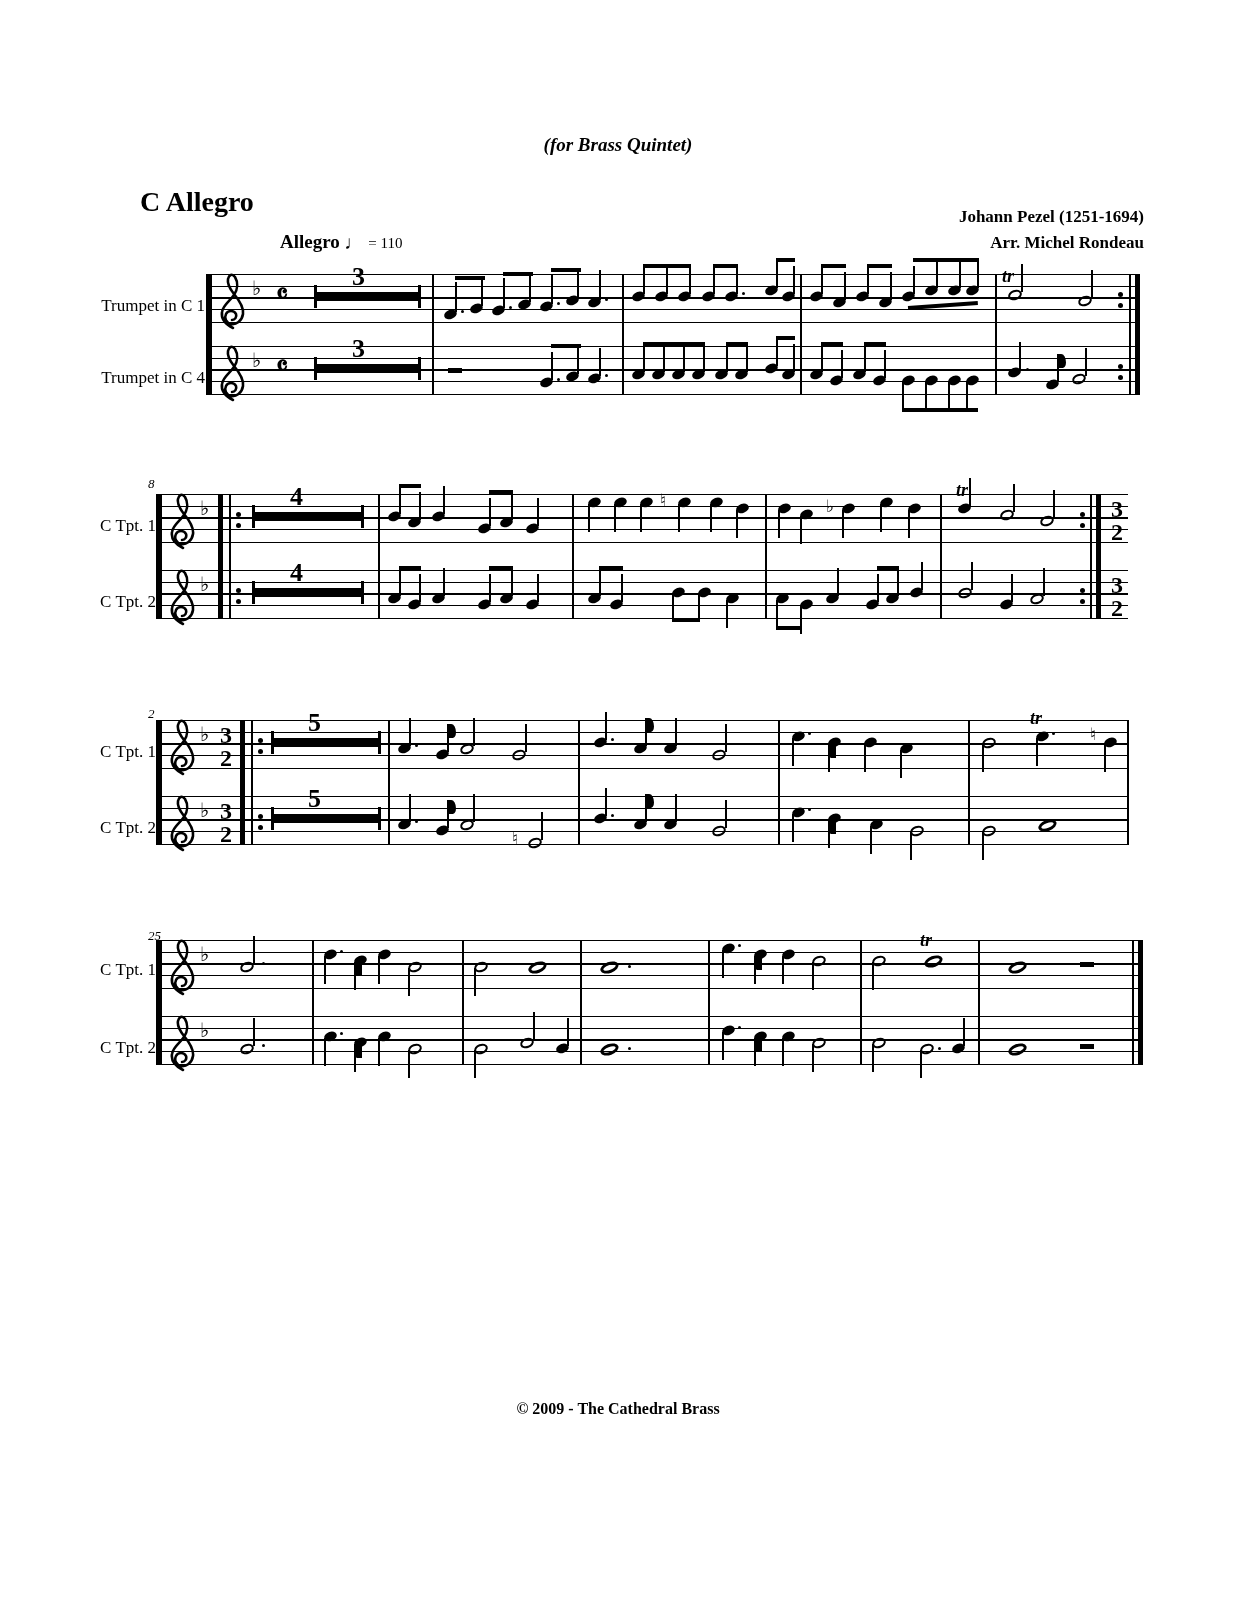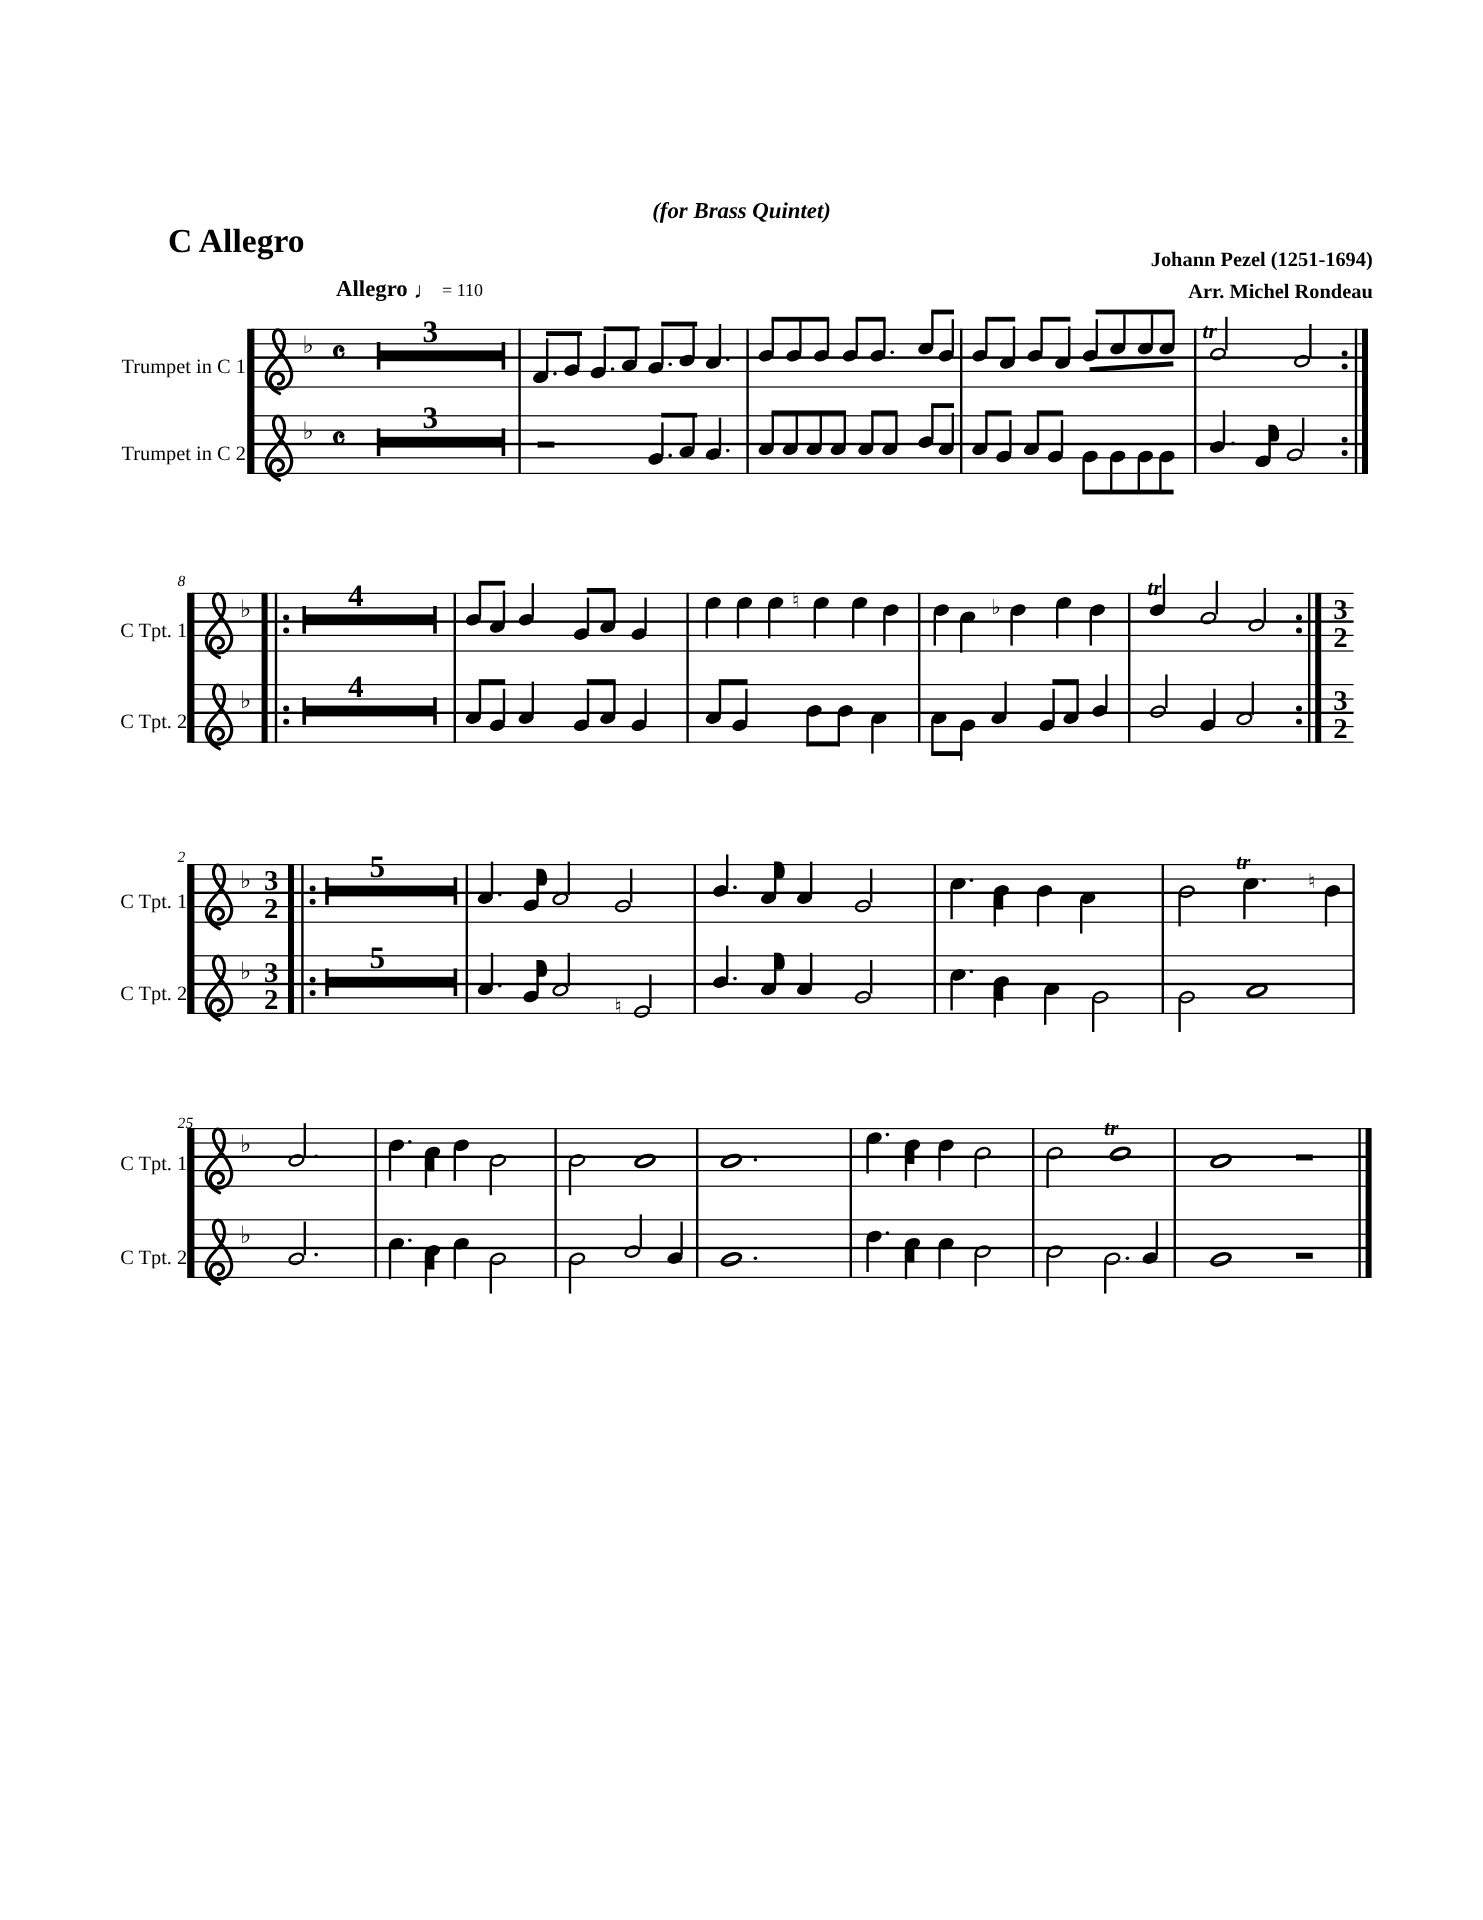--- a/index.html
+++ b/index.html
@@ -34,21 +34,20 @@
   }
   .subtitle {
     position: absolute;
     top: 134px;
     left: 0;
     width: 1236px;
     text-align: center;
     font-size: 19px;
     font-style: italic;
     font-weight: bold;
-    margin-top: 32px;
   }
   .instrument-label {
     position: absolute;
     top: 186px;
     left: 140px;
     font-size: 28px;
     font-weight: bold;
   }
   .composer {
     position: absolute;
@@ -243,21 +242,21 @@
 
   <div class="tempo">
     <span>Allegro</span>
     <span class="quarter-glyph">♩</span>
     <span class="bpm">= 110</span>
   </div>
 
   <div class="system" id="sys1" style="top:0;left:0;width:1236px;height:420px;">
 
     <div class="staff-label" style="top:296px;left:55px;width:150px;">Trumpet in C 1</div>
-    <div class="staff-label" style="top:368px;left:55px;width:150px;">Trumpet in C 2</div>
+    <div class="staff-label" style="top:368px;left:55px;width:150px;">Trumpet in C 4</div>
 
     <div class="staff" style="top:274px;left:210px;width:930px;height:49px;">
       <div class="line" style="top:10.6px;"></div>
         <div class="line" style="top:22.2px;"></div>
         <div class="line" style="top:33.8px;"></div>
     </div>
 
     <div class="staff" style="top:346px;left:210px;width:930px;height:49px;">
       <div class="line" style="top:10.6px;"></div>
         <div class="line" style="top:22.2px;"></div>
@@ -1168,13 +1167,14 @@
         <div class="notehead" style="top:1044px;left:952px;"></div>
         <div class="stem" style="top:1018px;left:963px;height:28px;"></div>
       </div>
 
     <div class="note">
         <div class="notehead open" style="top:1044px;left:1008px;width:19px;height:11px;border-width:3px;"></div>
       </div>
     <div class="rest-whole" style="top:1044px;left:1080px;"></div>
   </div>
 
+  <div class="copyright">© 2009 - The Cathedral Brass</div>
 </div>
 
 </body></html>

